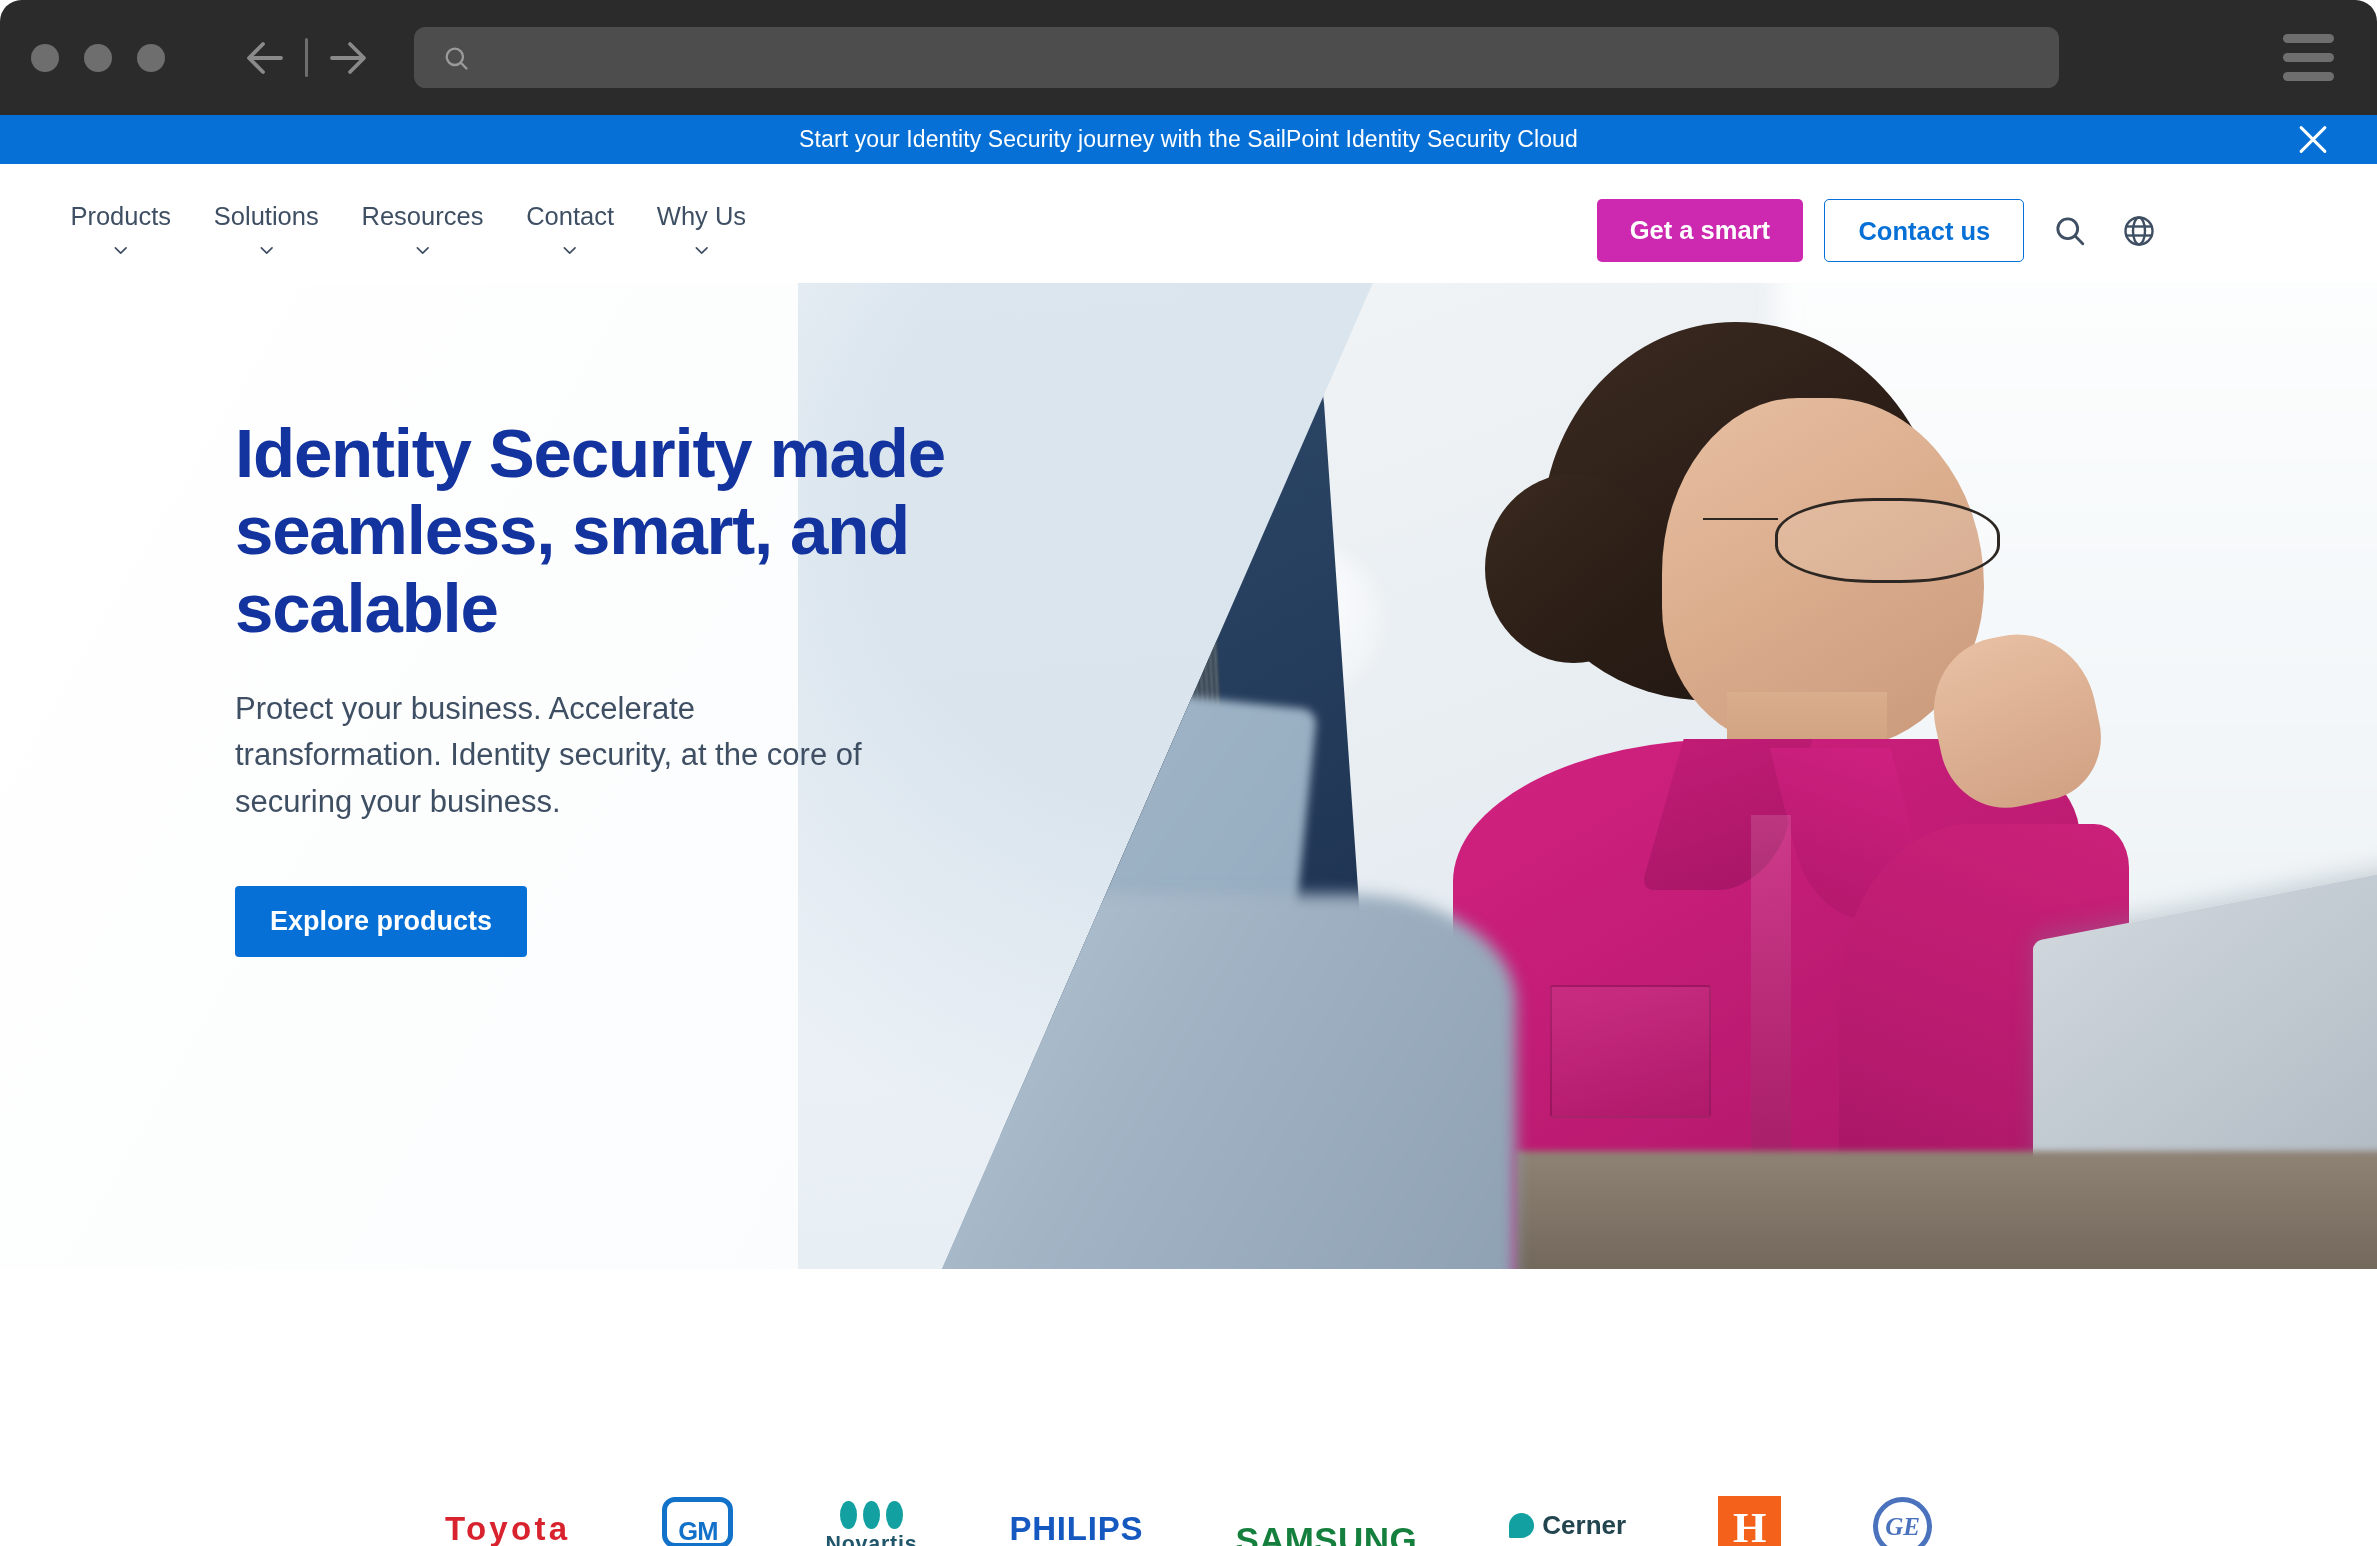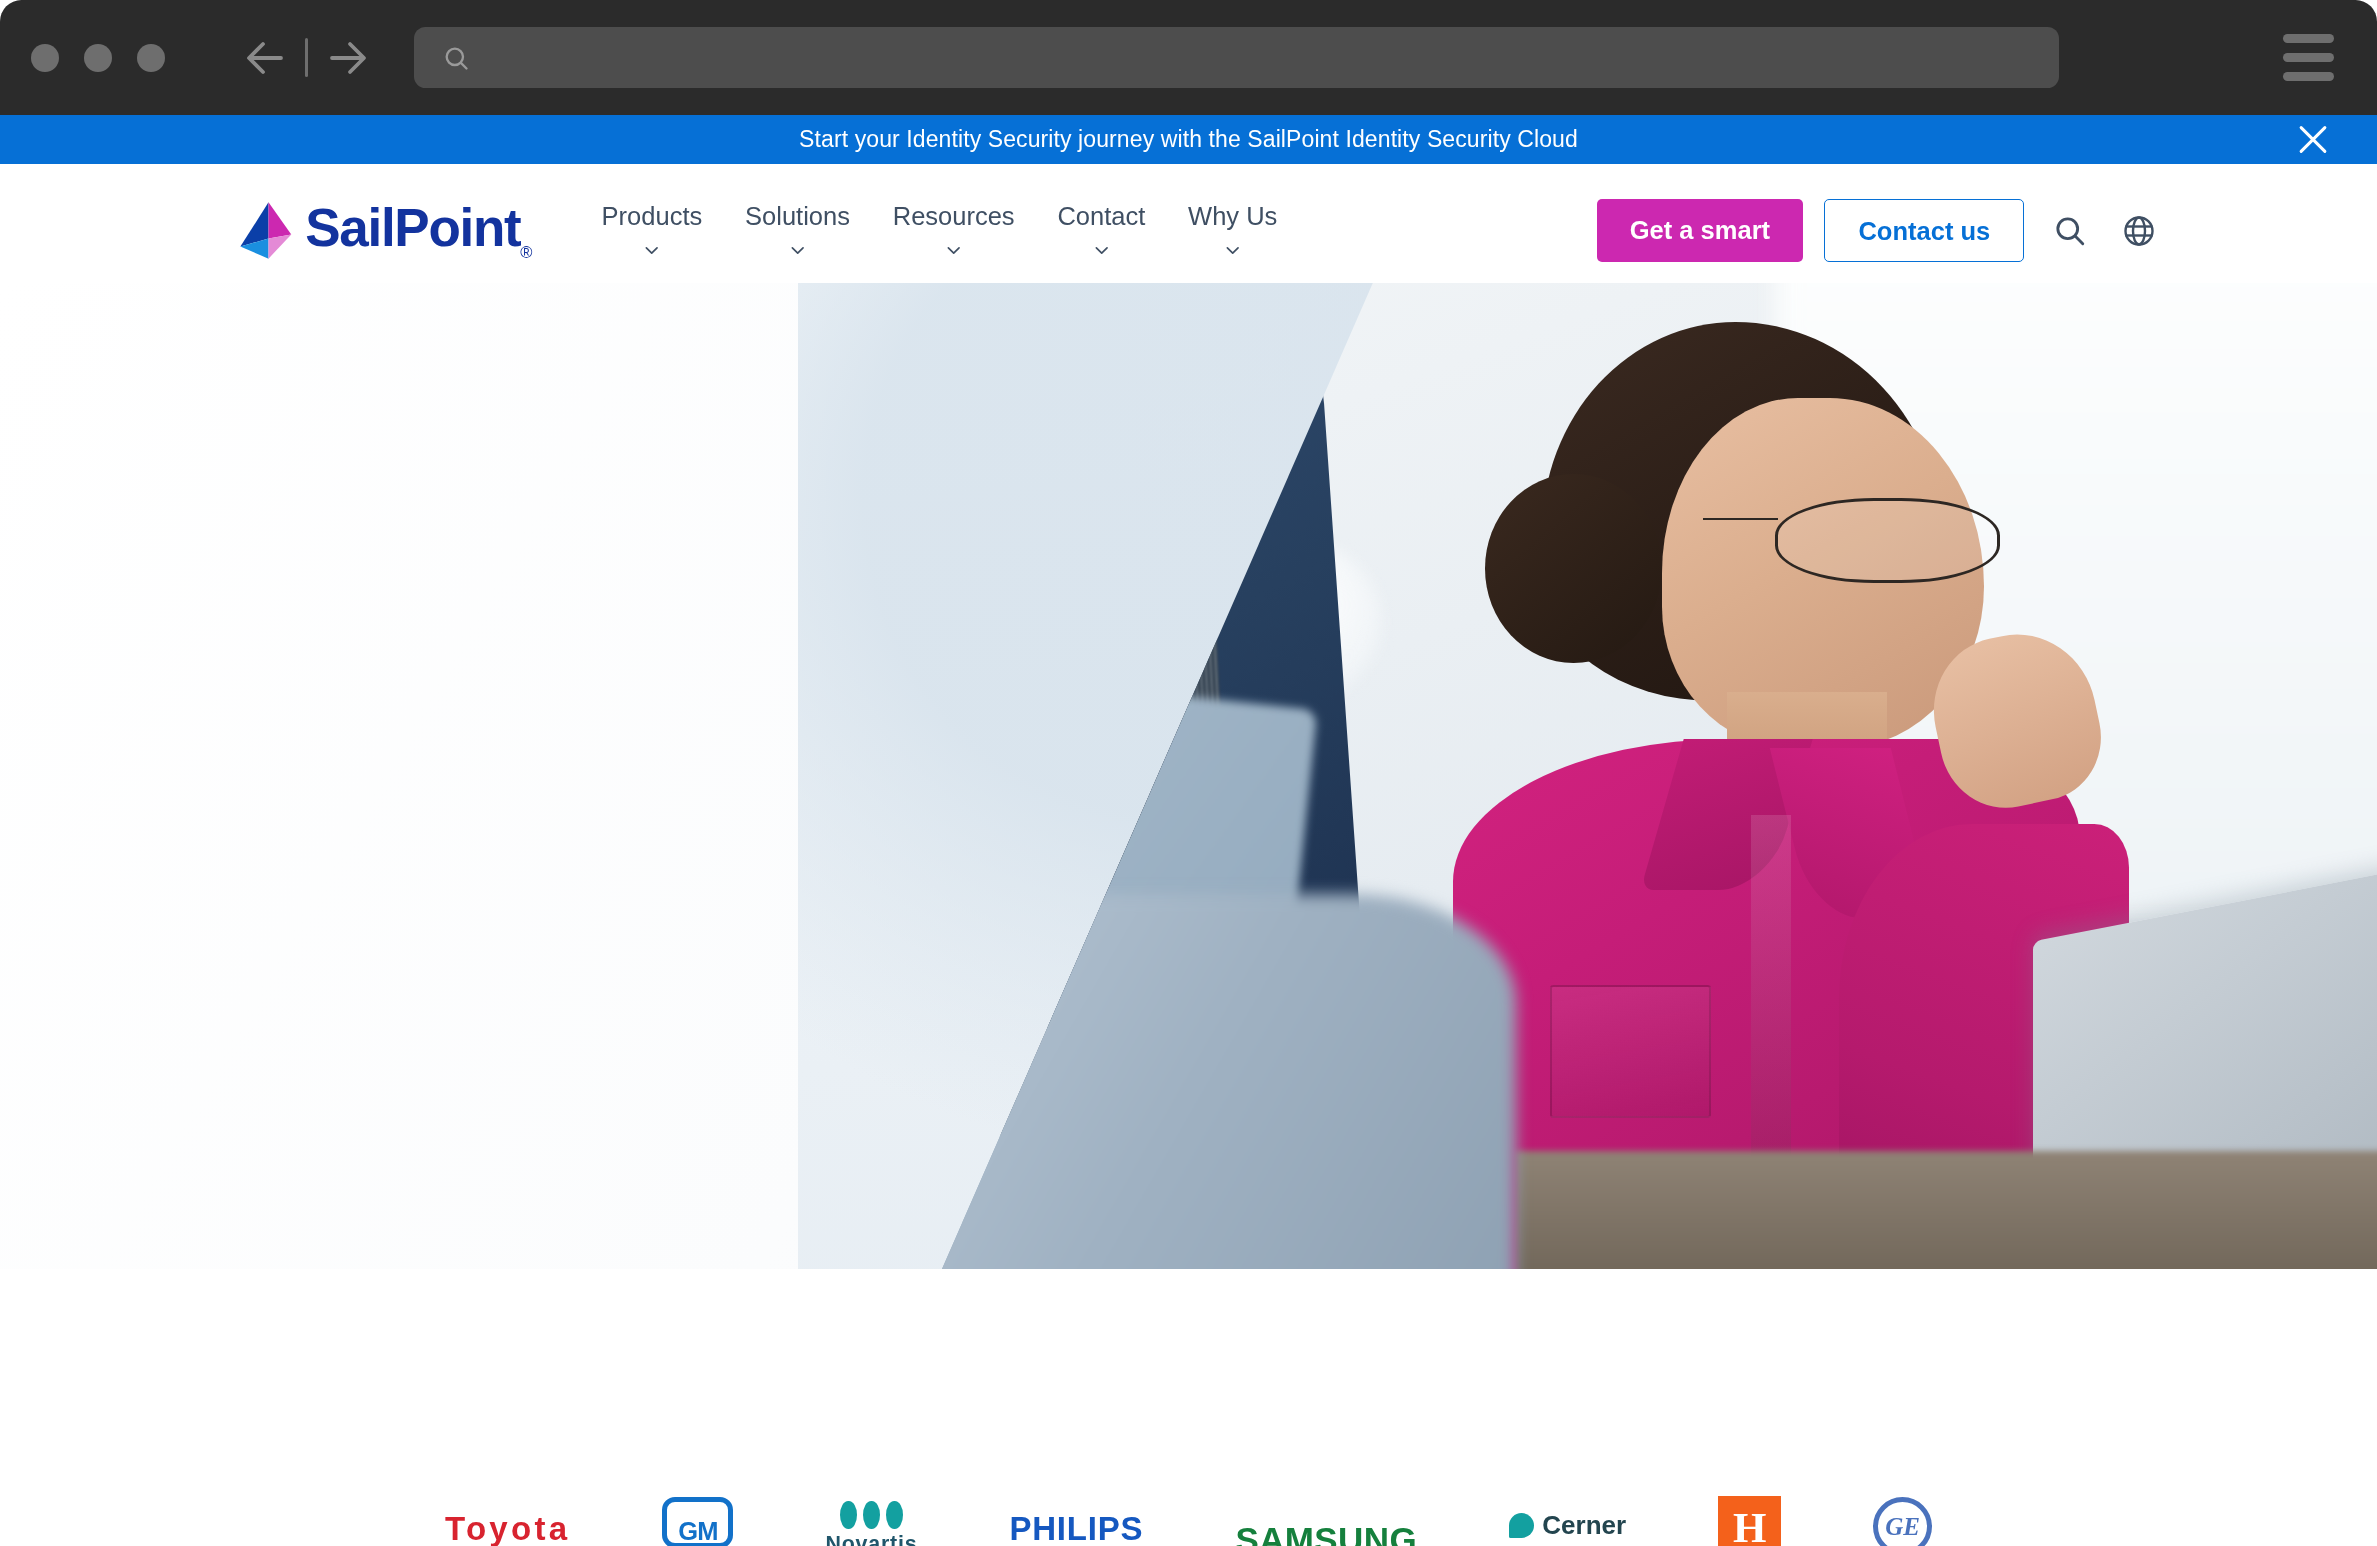--- a/index.html
+++ b/index.html
@@ -365,29 +365,20 @@
   <span class="banner-text">Start your Identity Security journey with the SailPoint Identity Security Cloud</span>
   <div class="banner-close">
     <svg width="38" height="38" viewBox="0 0 24 24" fill="none" stroke="#ffffff" stroke-width="1.9" stroke-linecap="round">
       <line x1="4.5" y1="4.5" x2="19.5" y2="19.5"></line>
         <line x1="19.5" y1="4.5" x2="4.5" y2="19.5"></line>
     </svg>
   </div>
 </div>
 
 <header class="site-header">
-  <div class="logo-wrap">
-    <svg class="logo-mark" viewBox="0 0 100 100">
-      <polygon points="50,8 8,74 50,62" fill="#0b3fa8"></polygon>
-      <polygon points="50,8 50,62 84,56" fill="#cc28b0"></polygon>
-      <polygon points="8,74 50,62 50,92" fill="#1a8fe0"></polygon>
-      <polygon points="50,62 84,56 50,92" fill="#e48ad6"></polygon>
-    </svg>
-    <div class="logo-text"><span>SailPoint</span><span class="logo-reg">®</span></div>
-  </div>
 
   <nav class="main-nav">
     <div class="nav-item">
       <span>Products</span>
       <svg class="chev" width="21.4" height="21.4" viewBox="0 0 24 24" fill="none" stroke="#3f4f63" stroke-width="2.2" stroke-linecap="round" stroke-linejoin="round">
         <polyline points="5,9 12,16 19,9"></polyline>
         </svg>
     </div>
     <div class="nav-item">
       <span>Solutions</span>
@@ -460,20 +451,25 @@
       <div class="ph-arm"></div>
       <div class="ph-hand"></div>
     </div>
     <div class="ph-laptop"></div>
     <div class="ph-desk"></div>
     <div class="ph-fore-blur"></div>
   </div>
 
   <div class="hero-diagonal"></div>
 
+  <div class="hero-content">
+    <h1 class="hero-title">Identity Security made seamless, smart, and scalable</h1>
+    <p class="hero-sub">Protect your business. Accelerate transformation. Identity security, at the core of securing your business.</p>
+    <button class="btn-explore">Explore products</button>
+  </div>
 </section>
 
 <section class="trusted">
 
   <div class="logo-strip">
     <div class="logo-slot">
       <div class="cl-toyota">Toyota</div>
     </div>
     <div class="logo-slot">
       <div class="cl-gm">

